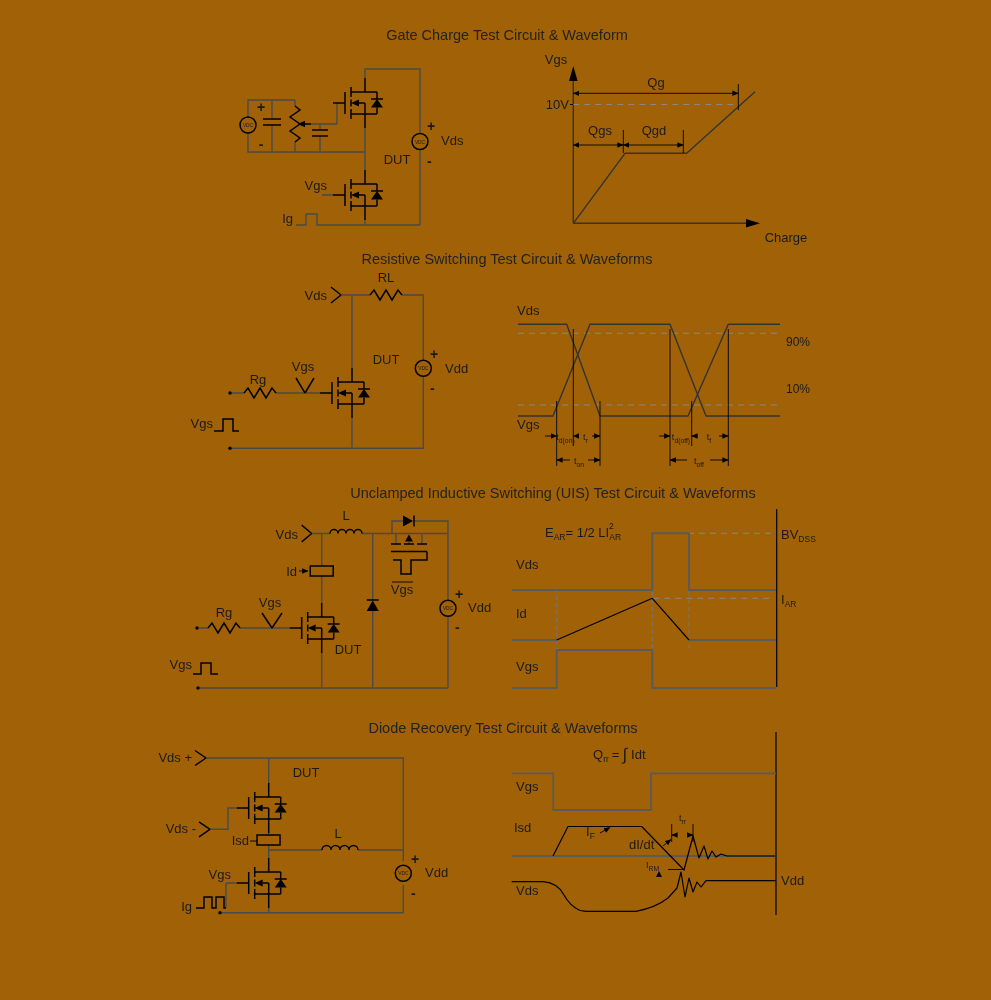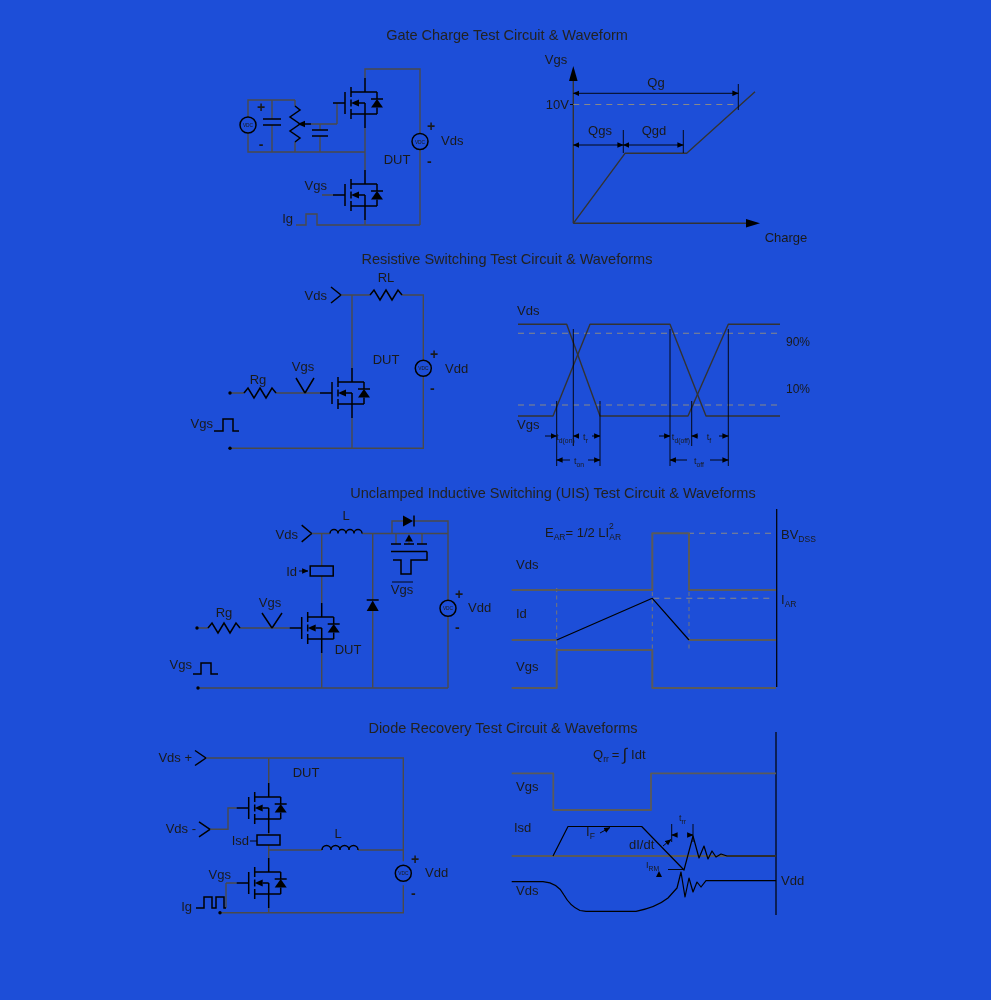--- a/index.html
+++ b/index.html
@@ -1,16 +1,16 @@
 <!DOCTYPE html>
 <html><head>
 <meta charset="utf-8">
 <style>
   html,body{margin:0;padding:0;background:#fff;}
-  .stage{position:relative;width:991px;height:1000px;background:#1d4ed8;font-family:"Liberation Sans",sans-serif;overflow:hidden;}
+  .stage{position:relative;width:991px;height:1000px;background:#a16207;font-family:"Liberation Sans",sans-serif;overflow:hidden;}
   svg{display:block;}
   svg text{fill:#1a1a1a;font-size:13px;font-family:"Liberation Sans",sans-serif;}
   .title{font-size:14.5px;fill:#222;}
   .wire{stroke:#4a4a4a;stroke-width:1.4;fill:none;}
   .dev{stroke:#000;stroke-width:1.5;fill:none;}
   .devf{fill:#000;stroke:none;}
   .trace{stroke:#333;stroke-width:1.4;fill:none;stroke-linejoin:round;}
   .rail{stroke:#5a5a5a;stroke-width:2;fill:none;stroke-linejoin:round;}
   .blk{stroke:#000;stroke-width:1.2;fill:none;stroke-linejoin:round;}
   .thin{stroke:#000;stroke-width:0.9;fill:none;}

